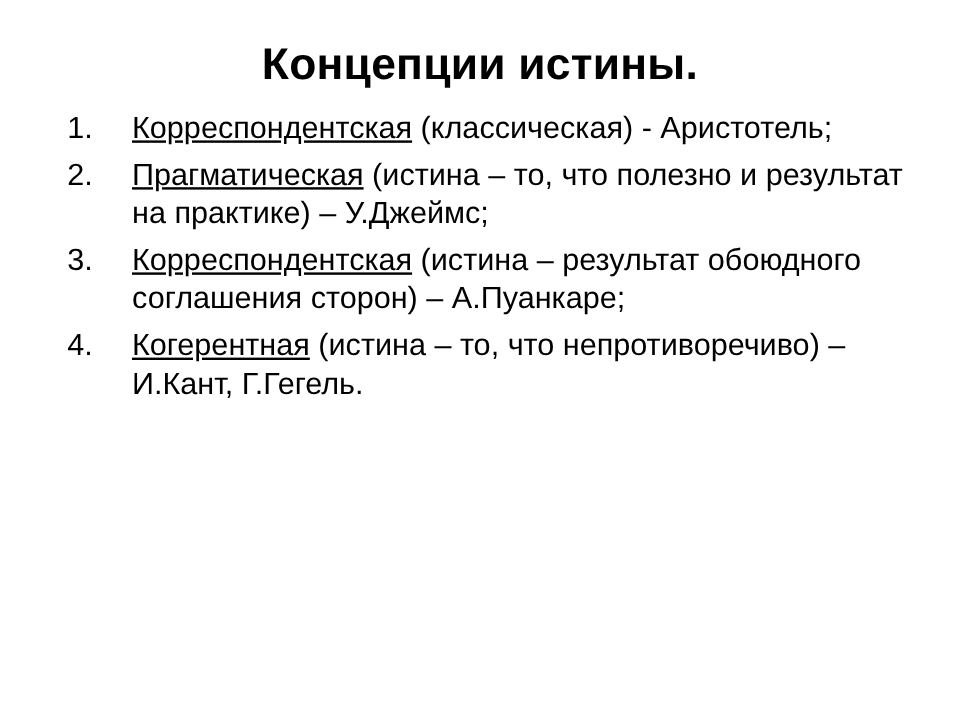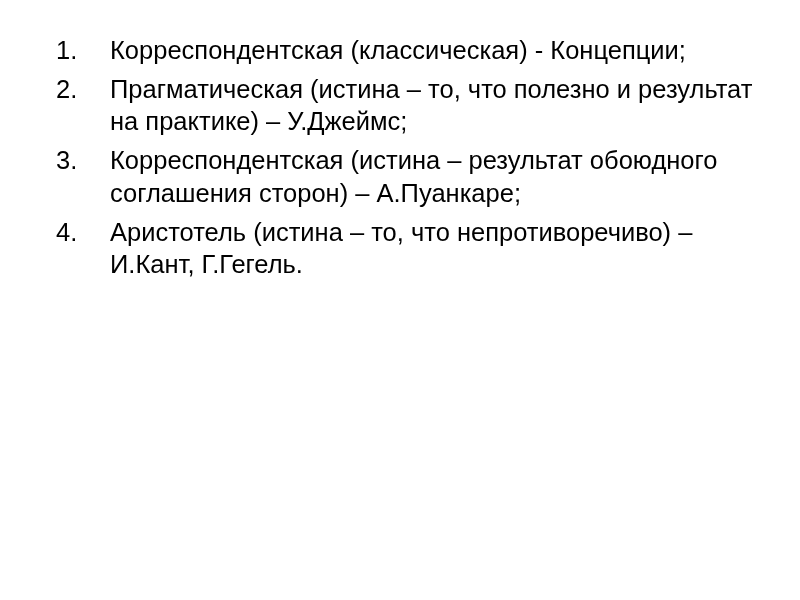--- a/index.html
+++ b/index.html
@@ -43,49 +43,51 @@
   }
   .marker {
     position: absolute;
     left: 0;
     top: 0;
     width: 46px;
     text-align: left;
     font-size: 25.5px;
   }
   .term {
+    text-decoration: underline;
     text-underline-offset: 2px;
     text-align: center;
   }
   .rest {
     
   }
 </style>
 </head>
 <body>
 
 <div class="slide">
 
+  <h1 class="slide-title">Концепции истины.</h1>
 
   <ol class="concepts">
 
     <li>
       <span class="marker">1.</span>
-      <span class="term">Корреспондентская</span><span class="rest"> (классическая) - Концепции;</span>
+      <span class="term">Корреспондентская</span><span class="rest"> (классическая) - Аристотель;</span>
     </li>
 
     <li>
       <span class="marker">2.</span>
       <span class="term">Прагматическая</span><span class="rest"> (истина – то, что полезно и результат на практике) – У.Джеймс;</span>
     </li>
 
     <li>
       <span class="marker">3.</span>
       <span class="term">Корреспондентская</span><span class="rest"> (истина – результат обоюдного соглашения сторон) – А.Пуанкаре;</span>
     </li>
 
     <li>
       <span class="marker">4.</span>
-      <span class="term">Аристотель</span><span class="rest"> (истина – то, что непротиворечиво) – И.Кант, Г.Гегель.</span>
+      <span class="term">Когерентная</span><span class="rest"> (истина – то, что непротиворечиво) – И.Кант, Г.Гегель.</span>
     </li>
 
   </ol>
 </div>
 
 </body></html>

